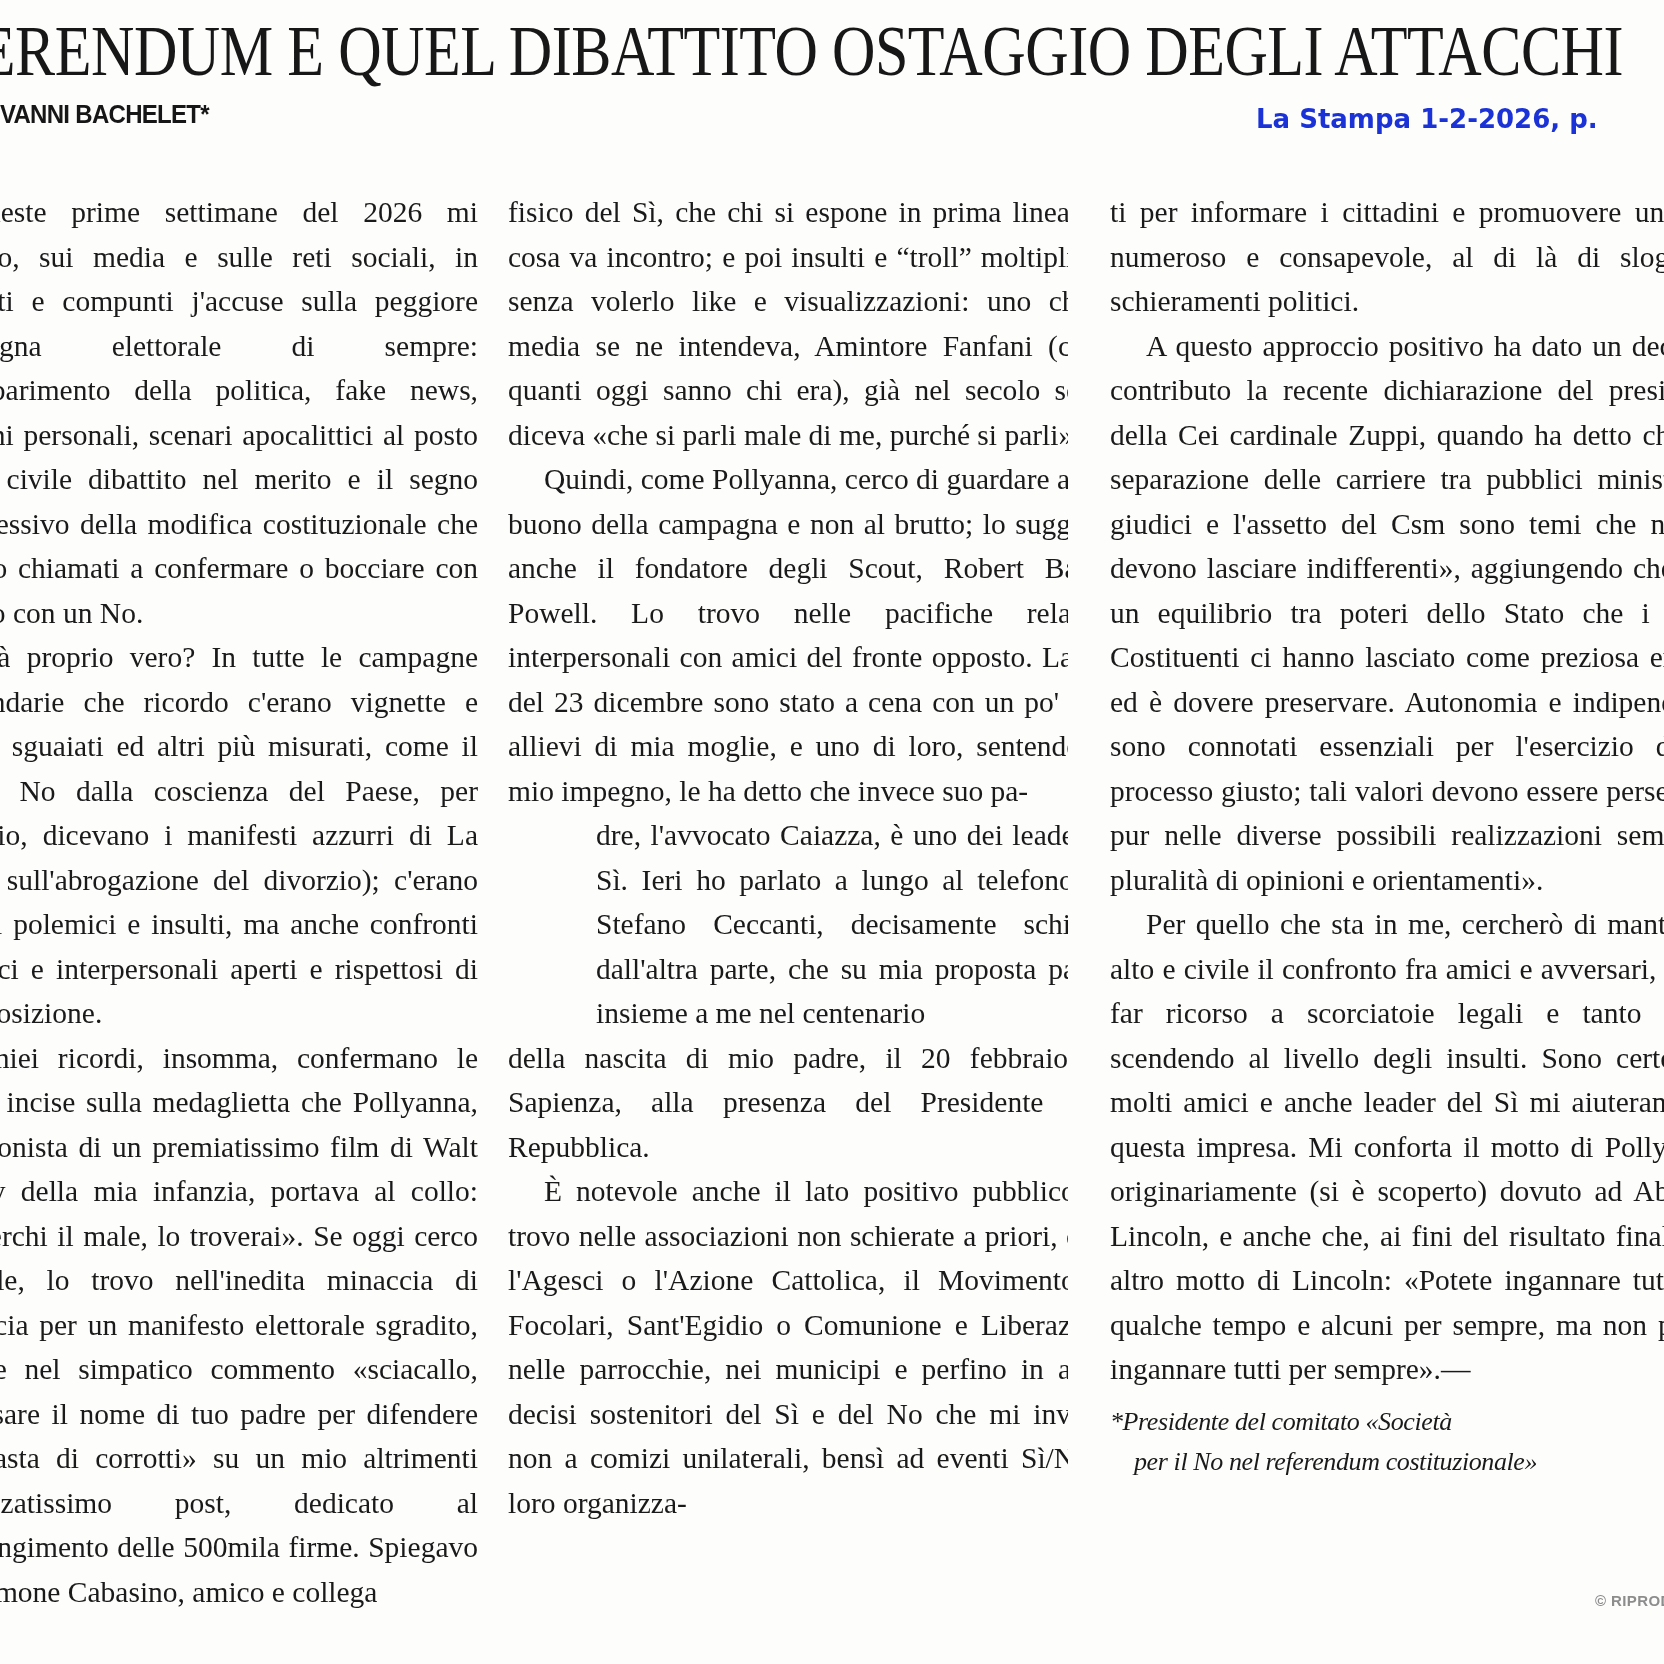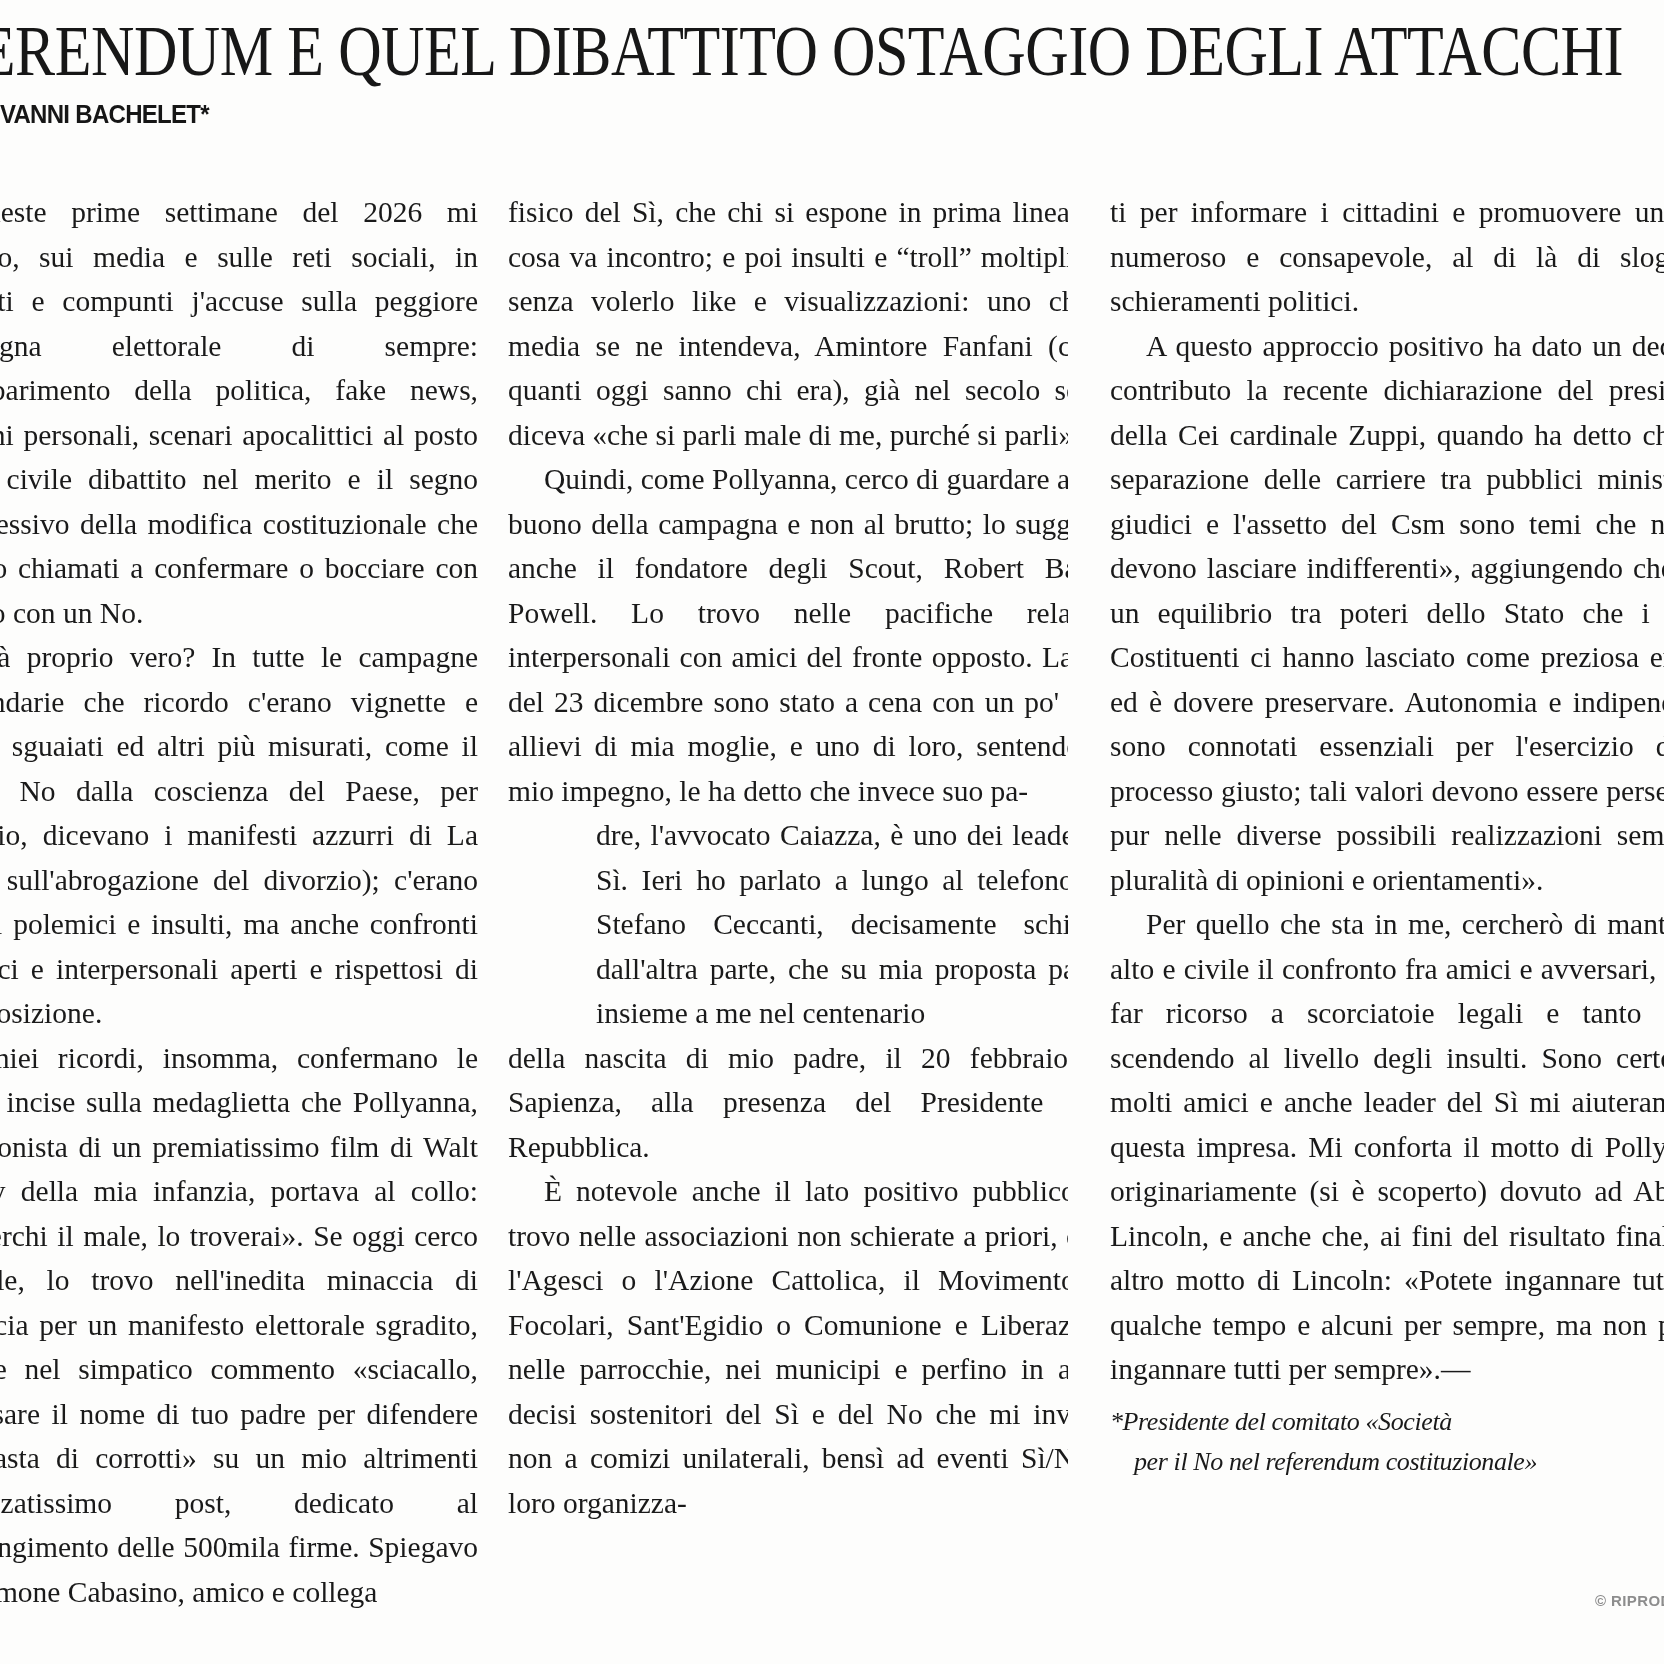--- a/index.html
+++ b/index.html
@@ -158,20 +158,23 @@
 <div id="page">
 
   <div id="headline-clip">
     <div id="headline">REFERENDUM E QUEL DIBATTITO OSTAGGIO DEGLI ATTACCHI</div>
   </div>
 
   <div id="byline-clip">
     <div id="byline">GIOVANNI BACHELET*</div>
   </div>
 
+  <div id="source-note-clip">
+    <div id="source-note">La Stampa 1-2-2026, p.</div>
+  </div>
 
   <div class="col-clip" id="col1-clip">
     <div class="col-inner" id="col1-inner">
       <p>In queste prime settimane del 2026 mi imbatto, sui media e sulle reti sociali, in desolati e compunti j'accuse sulla peggiore campagna elettorale di sempre: imbarbarimento della politica, fake news, attacchi personali, scenari apocalittici al posto di un civile dibattito nel merito e il segno complessivo della modifica costituzionale che saremo chiamati a confermare o bocciare con un Sì o con un No.</p>
       <p class="indent-first">Sarà proprio vero? In tutte le campagne referendarie che ricordo c'erano vignette e slogan sguaiati ed altri più misurati, come il sereno No dalla coscienza del Paese, per esempio, dicevano i manifesti azzurri di La Malfa sull'abrogazione del divorzio); c'erano scontri polemici e insulti, ma anche confronti pubblici e interpersonali aperti e rispettosi di ogni posizione.</p>
       <p class="indent-first">I miei ricordi, insomma, confermano le parole incise sulla medaglietta che Pollyanna, protagonista di un premiatissimo film di Walt Disney della mia infanzia, portava al collo: «Se cerchi il male, lo troverai». Se oggi cerco il male, lo trovo nell'inedita minaccia di denuncia per un manifesto elettorale sgradito, o pure nel simpatico commento «sciacallo, non usare il nome di tuo padre per difendere una casta di corrotti» su un mio altrimenti apprezzatissimo post, dedicato al raggiungimento delle 500mila firme. Spiegavo che Simone Cabasino, amico e collega</p>
     </div>
   </div>
 
   <div class="col-clip" id="col2-clip">

